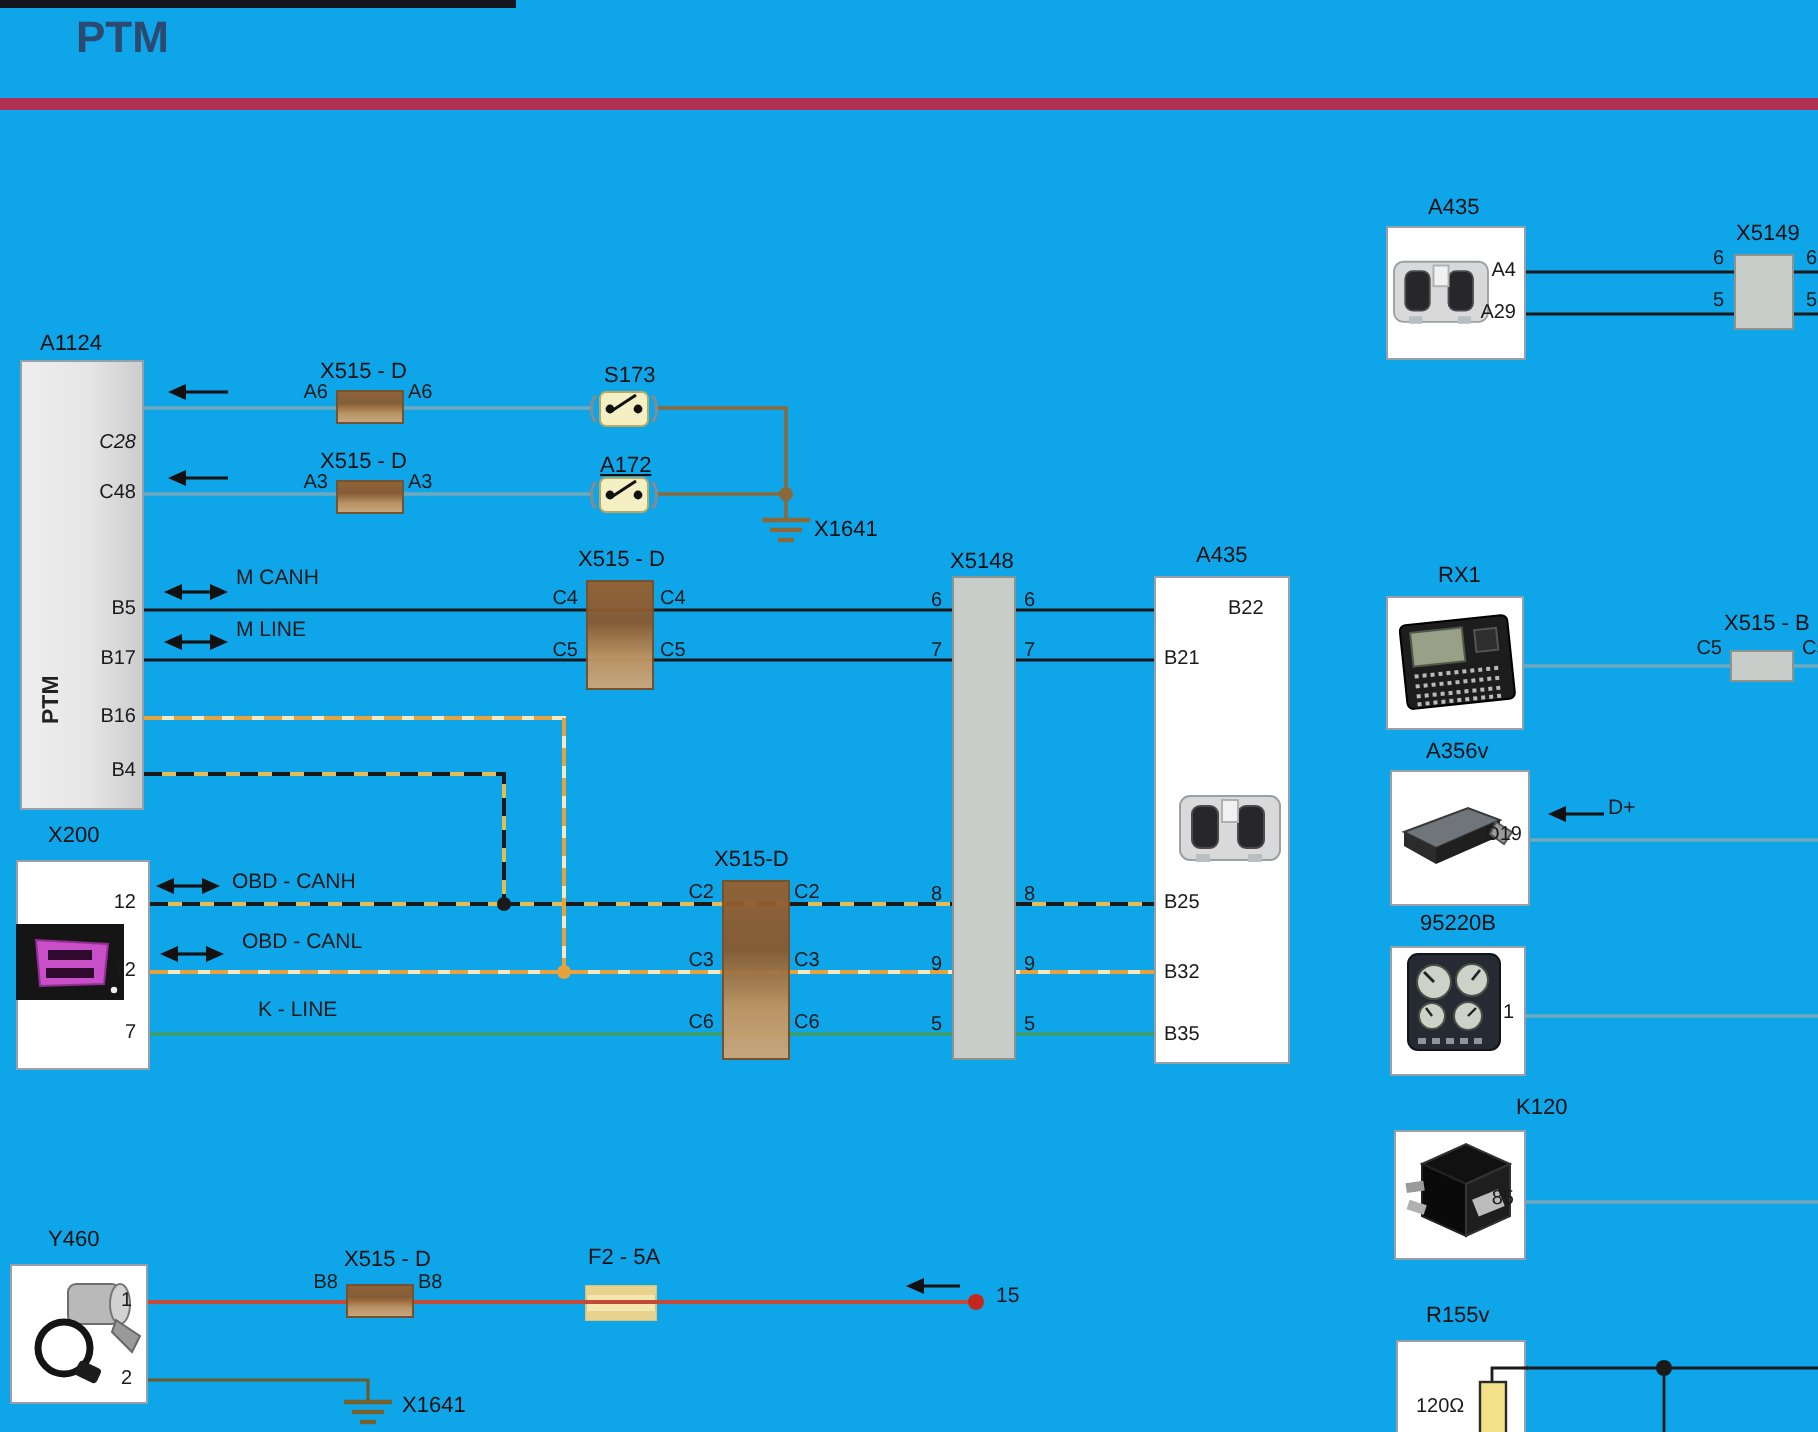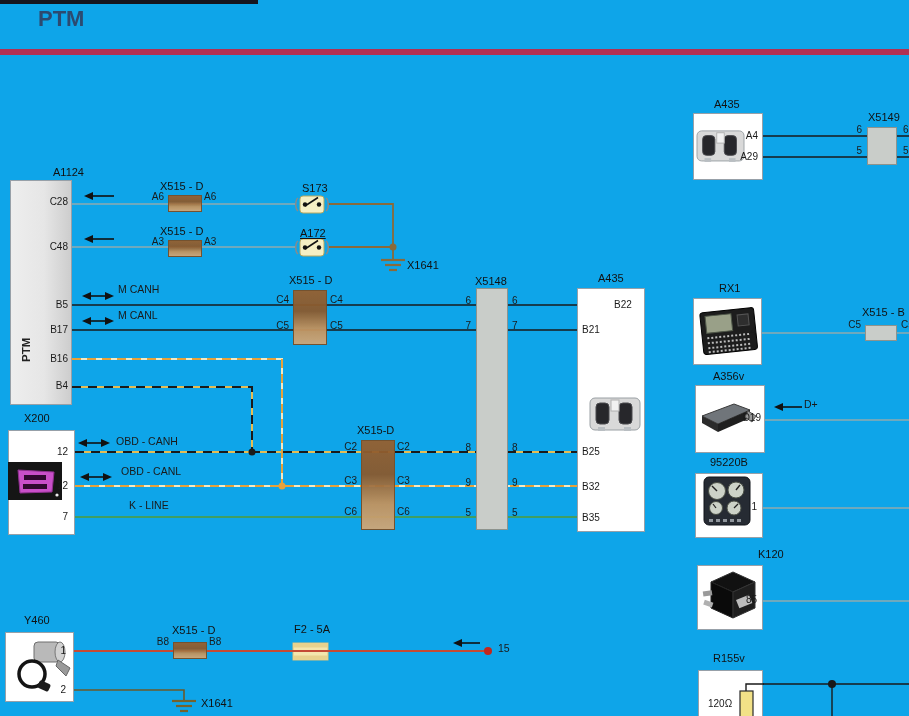--- a/index.html
+++ b/index.html
@@ -259,21 +259,21 @@
       <circle cx="20" cy="36" r="13" fill="none" stroke="#141414" stroke-width="3.5"></circle>
       <rect x="26" y="44" width="12" height="8" rx="2" fill="#1c1c1c" transform="rotate(25 32 48)"></rect>
     </g>
 
     <g>
       <path d="M746 691 V684 H764" fill="none" stroke="var(--wire-black)" stroke-width="1.4"></path>
       <rect x="740" y="691" width="13" height="26" fill="#f2e187" stroke="#2a2a2a" stroke-width="1.2"></rect>
     </g>
   </svg>
 
-  <div class="lbl t" style="left:20px;top:166px;margin-left:33px;">A1124</div>
+  <div class="lbl t" style="left:20px;top:166px;">A1124</div>
   <div class="lbl t" style="left:24px;top:412px;">X200</div>
   <div class="lbl t" style="left:24px;top:614px;">Y460</div>
   <div class="lbl t" style="left:160px;top:180px;">X515 - D</div>
   <div class="lbl t" style="left:160px;top:225px;">X515 - D</div>
   <div class="lbl t" style="left:302px;top:182px;">S173</div>
   <div class="lbl t" style="left:300px;top:227px;text-decoration:underline;">A172</div>
   <div class="lbl t" style="left:407px;top:259px;">X1641</div>
   <div class="lbl t" style="left:289px;top:274px;">X515 - D</div>
   <div class="lbl t" style="left:475px;top:275px;">X5148</div>
   <div class="lbl t" style="left:598px;top:272px;">A435</div>
@@ -286,29 +286,29 @@
   <div class="lbl t" style="left:710px;top:456px;">95220B</div>
   <div class="lbl t" style="left:758px;top:548px;">K120</div>
   <div class="lbl t" style="left:713px;top:652px;">R155v</div>
   <div class="lbl t" style="left:294px;top:623px;">F2 - 5A</div>
   <div class="lbl t" style="left:172px;top:624px;">X515 - D</div>
   <div class="lbl t" style="left:201px;top:697px;">X1641</div>
 
   <div class="ptm-rot">PTM</div>
 
   <div class="lbl" style="left:118px;top:284px;">M CANH</div>
-  <div class="lbl" style="left:118px;top:310px;">M CANL</div>
+  <div class="lbl" style="left:118px;top:310px;">M LINE</div>
   <div class="lbl" style="left:116px;top:436px;">OBD - CANH</div>
   <div class="lbl" style="left:121px;top:466px;">OBD - CANL</div>
   <div class="lbl" style="left:129px;top:500px;">K - LINE</div>
   <div class="lbl" style="left:804px;top:399px;">D+</div>
   <div class="lbl" style="left:498px;top:643px;">15</div>
   <div class="lbl" style="left:708px;top:698px;font-size:10px;">120Ω</div>
 
-  <div class="lbl p r" style="left:28px;top:196px;width:40px;">C28</div>
+  <div class="lbl p r" style="left:28px;top:216px;width:40px;font-style:italic;">C28</div>
   <div class="lbl p r" style="left:28px;top:241px;width:40px;">C48</div>
   <div class="lbl p r" style="left:28px;top:299px;width:40px;">B5</div>
   <div class="lbl p r" style="left:28px;top:324px;width:40px;">B17</div>
   <div class="lbl p r" style="left:28px;top:353px;width:40px;">B16</div>
   <div class="lbl p r" style="left:28px;top:380px;width:40px;">B4</div>
 
   <div class="lbl p r" style="left:38px;top:446px;width:30px;">12</div>
   <div class="lbl p r" style="left:38px;top:480px;width:30px;">12</div>
   <div class="lbl p r" style="left:38px;top:511px;width:30px;">7</div>
 

